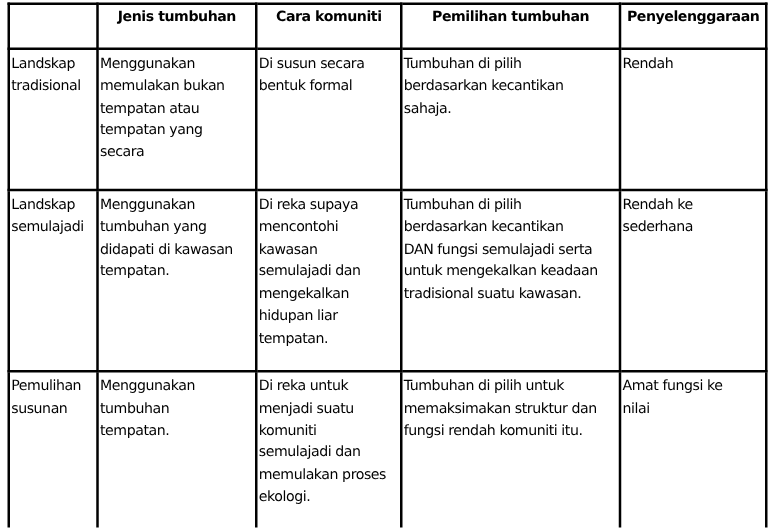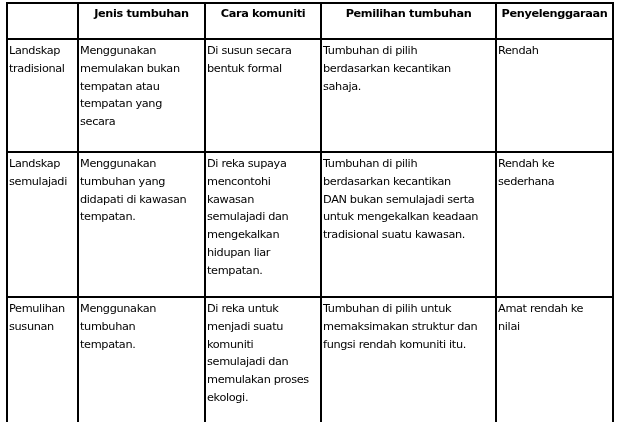--- a/index.html
+++ b/index.html
@@ -75,21 +75,21 @@
       <span class="bl">mencontohi</span>
       <span class="bl">kawasan</span>
       <span class="bl">semulajadi dan</span>
       <span class="bl">mengekalkan</span>
       <span class="bl">hidupan liar</span>
       <span class="bl">tempatan.</span>
     </td>
     <td>
       <span class="bl">Tumbuhan di pilih</span>
       <span class="bl">berdasarkan kecantikan</span>
-      <span class="bl">DAN bukan semulajadi serta</span>
+      <span class="bl">DAN fungsi semulajadi serta</span>
       <span class="bl">untuk mengekalkan keadaan</span>
       <span class="bl">tradisional suatu kawasan.</span>
     </td>
     <td>
       <span class="bl">Rendah ke</span>
       <span class="bl">sederhana</span>
     </td>
   </tr>
 
   <tr class="r3">
@@ -109,18 +109,18 @@
       <span class="bl">semulajadi dan</span>
       <span class="bl">memulakan proses</span>
       <span class="bl">ekologi.</span>
     </td>
     <td>
       <span class="bl">Tumbuhan di pilih untuk</span>
       <span class="bl">memaksimakan struktur dan</span>
       <span class="bl">fungsi rendah komuniti itu.</span>
     </td>
     <td>
-      <span class="bl">Amat rendah ke</span>
+      <span class="bl">Amat fungsi ke</span>
       <span class="bl">nilai</span>
     </td>
   </tr>
 </tbody>
   </table>
 
 </body></html>

